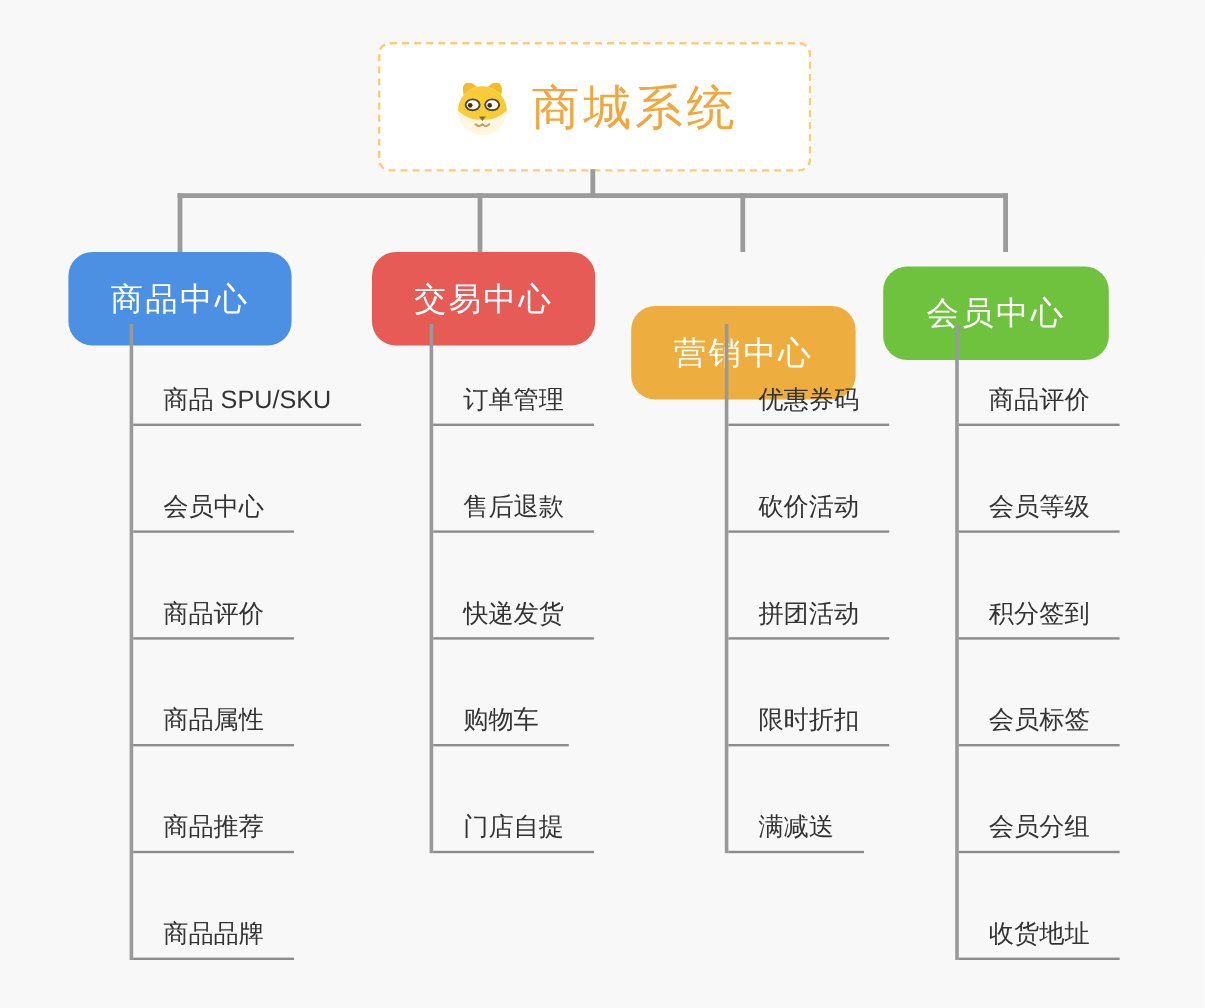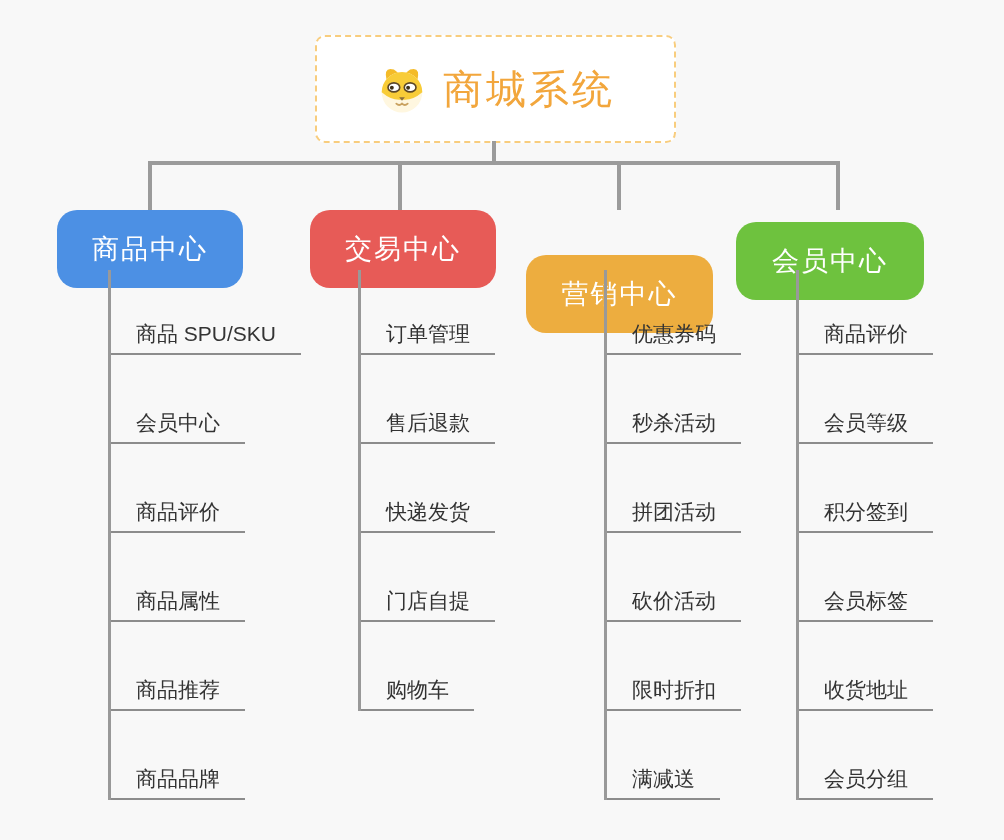--- a/index.html
+++ b/index.html
@@ -124,37 +124,36 @@
     <div class="item">商品属性</div>
     <div class="item">商品推荐</div>
     <div class="item">商品品牌</div>
   </div>
 
   <div class="branch-box branch-box-2" style="background: rgb(231, 91, 87);">交易中心</div>
   <div class="column column-2">
     <div class="item">订单管理</div>
     <div class="item">售后退款</div>
     <div class="item">快递发货</div>
+    <div class="item">购物车</div>
     <div class="item">门店自提</div>
-    <div class="item">购物车</div>
   </div>
 
   <div class="branch-box branch-box-3" style="background: rgb(237, 173, 63);">营销中心</div>
   <div class="column column-3">
     <div class="item">优惠券码</div>
-    <div class="item">秒杀活动</div>
+    <div class="item">砍价活动</div>
     <div class="item">拼团活动</div>
-    <div class="item">砍价活动</div>
     <div class="item">限时折扣</div>
     <div class="item">满减送</div>
   </div>
 
   <div class="branch-box branch-box-4" style="background: rgb(110, 194, 62);">会员中心</div>
   <div class="column column-4">
     <div class="item">商品评价</div>
     <div class="item">会员等级</div>
     <div class="item">积分签到</div>
     <div class="item">会员标签</div>
+    <div class="item">会员分组</div>
     <div class="item">收货地址</div>
-    <div class="item">会员分组</div>
   </div>
 
 </div>
 
 </body></html>

